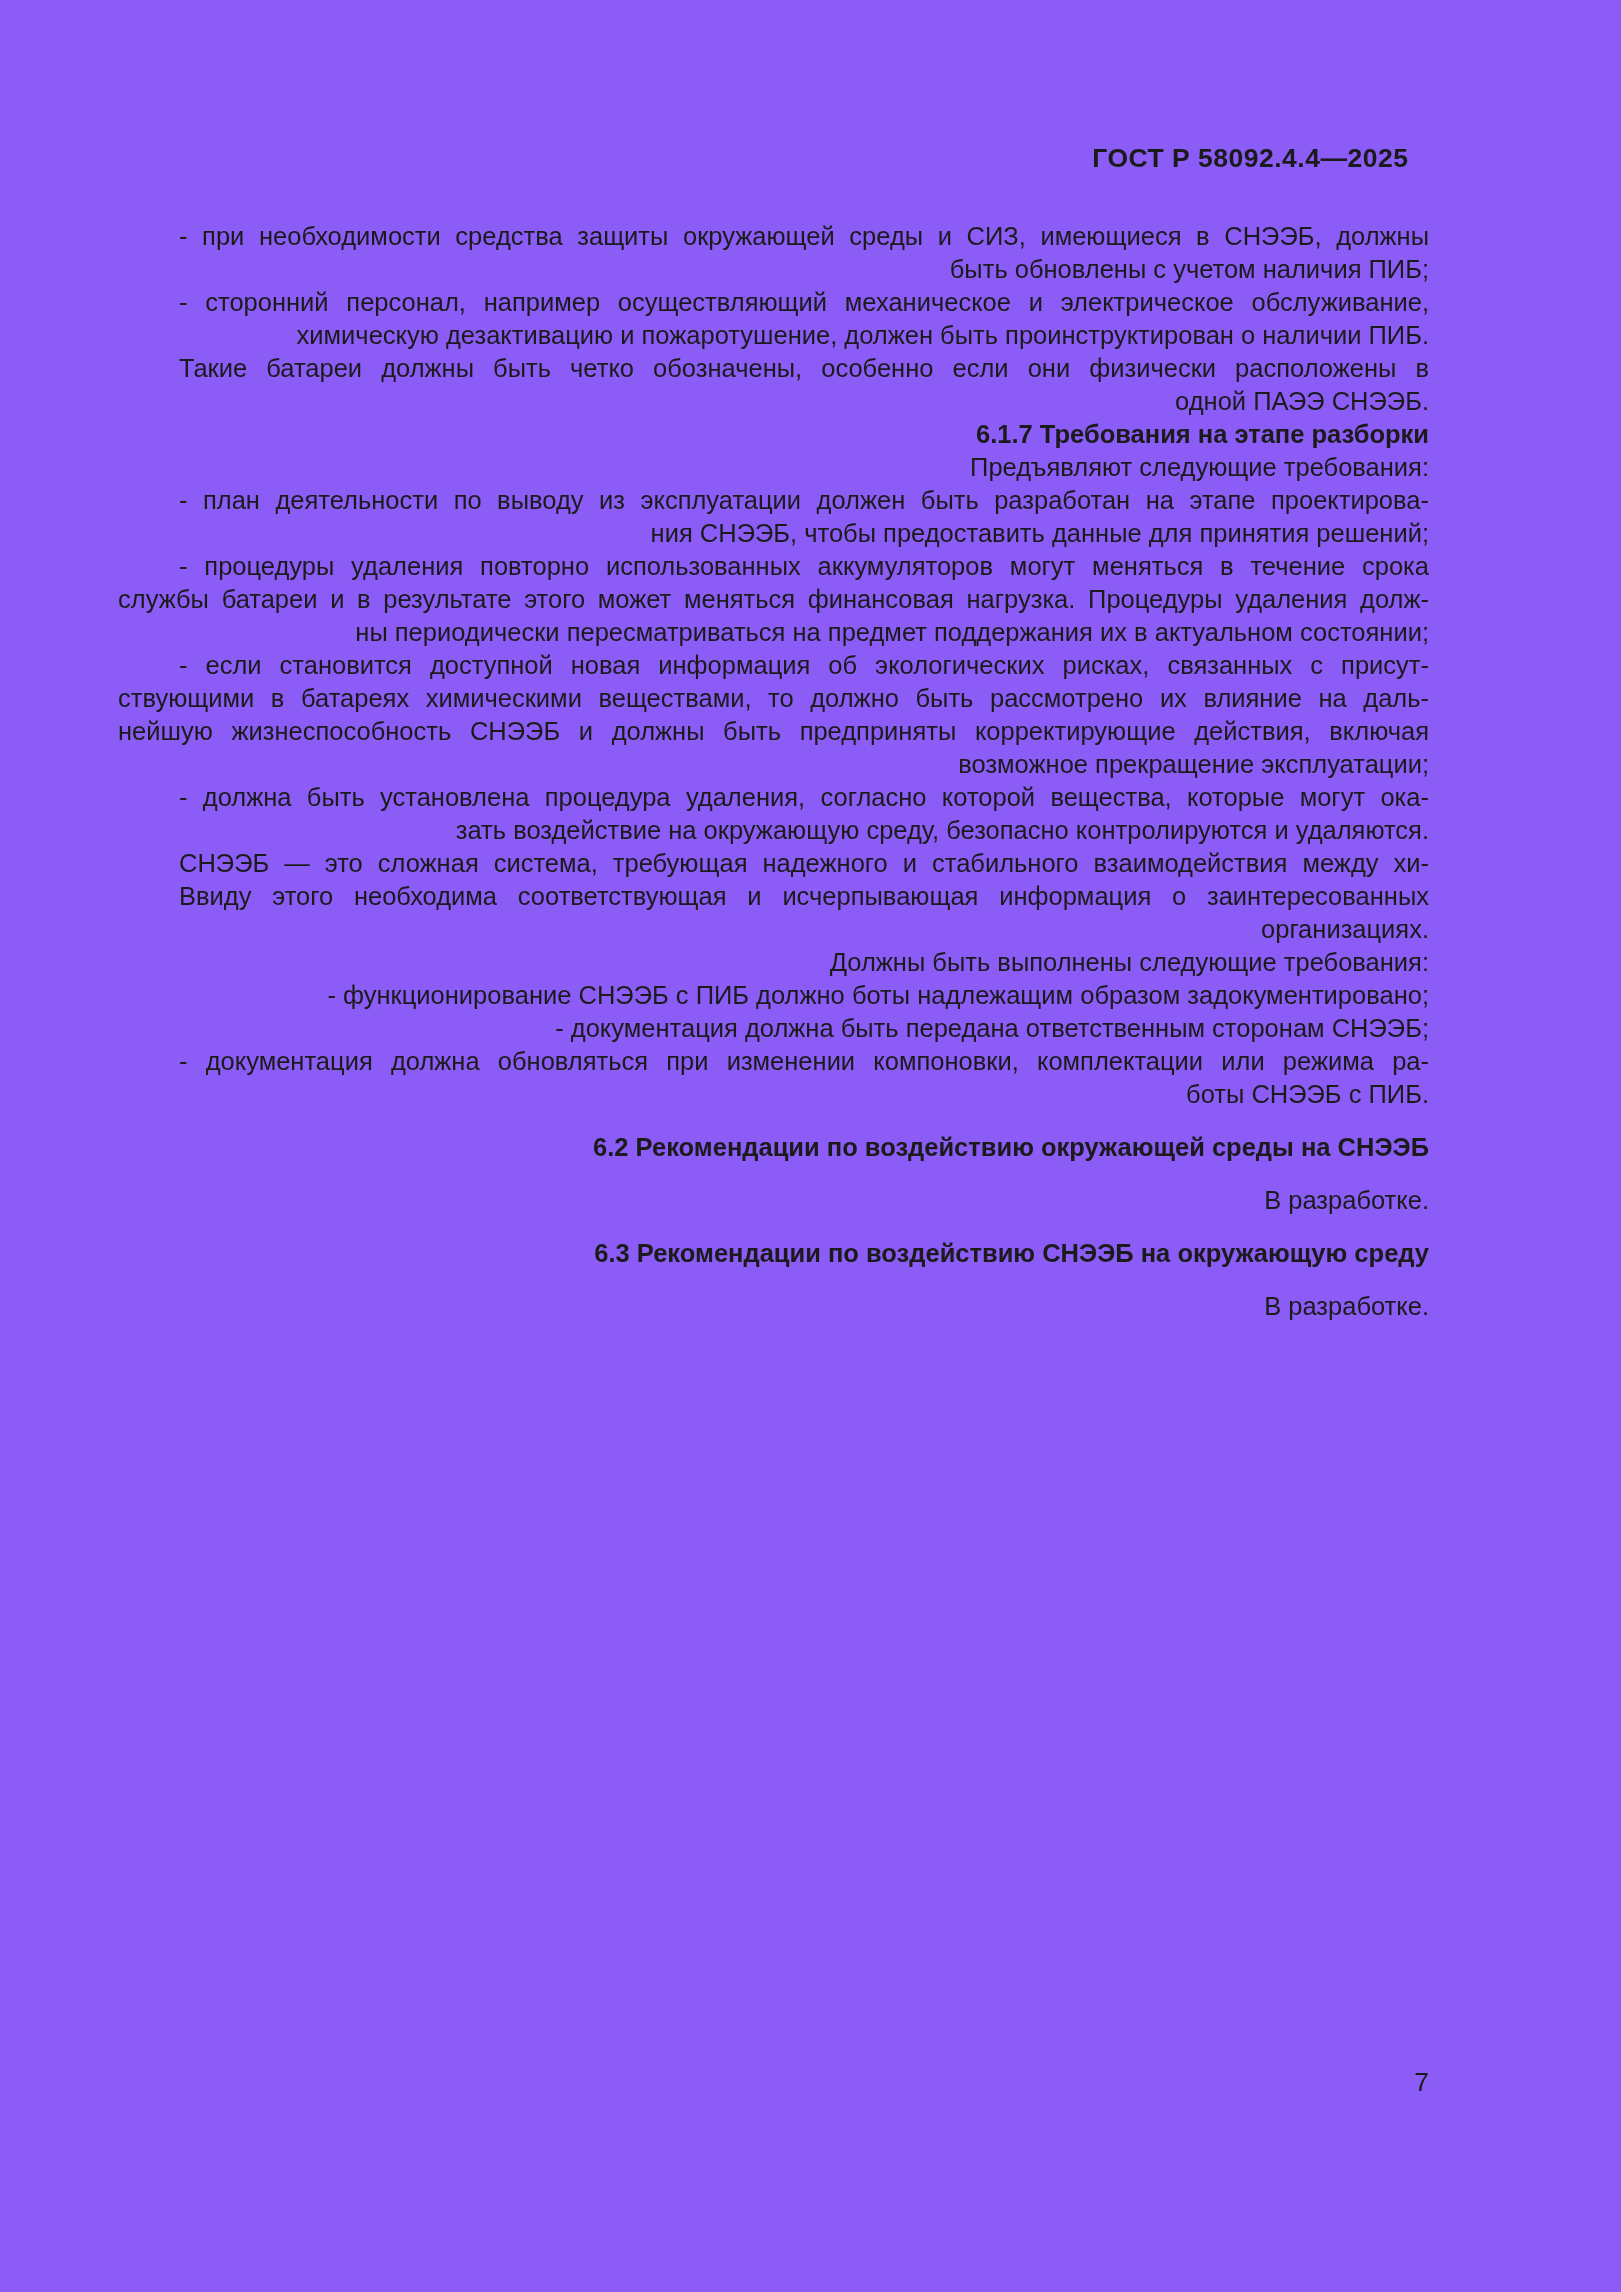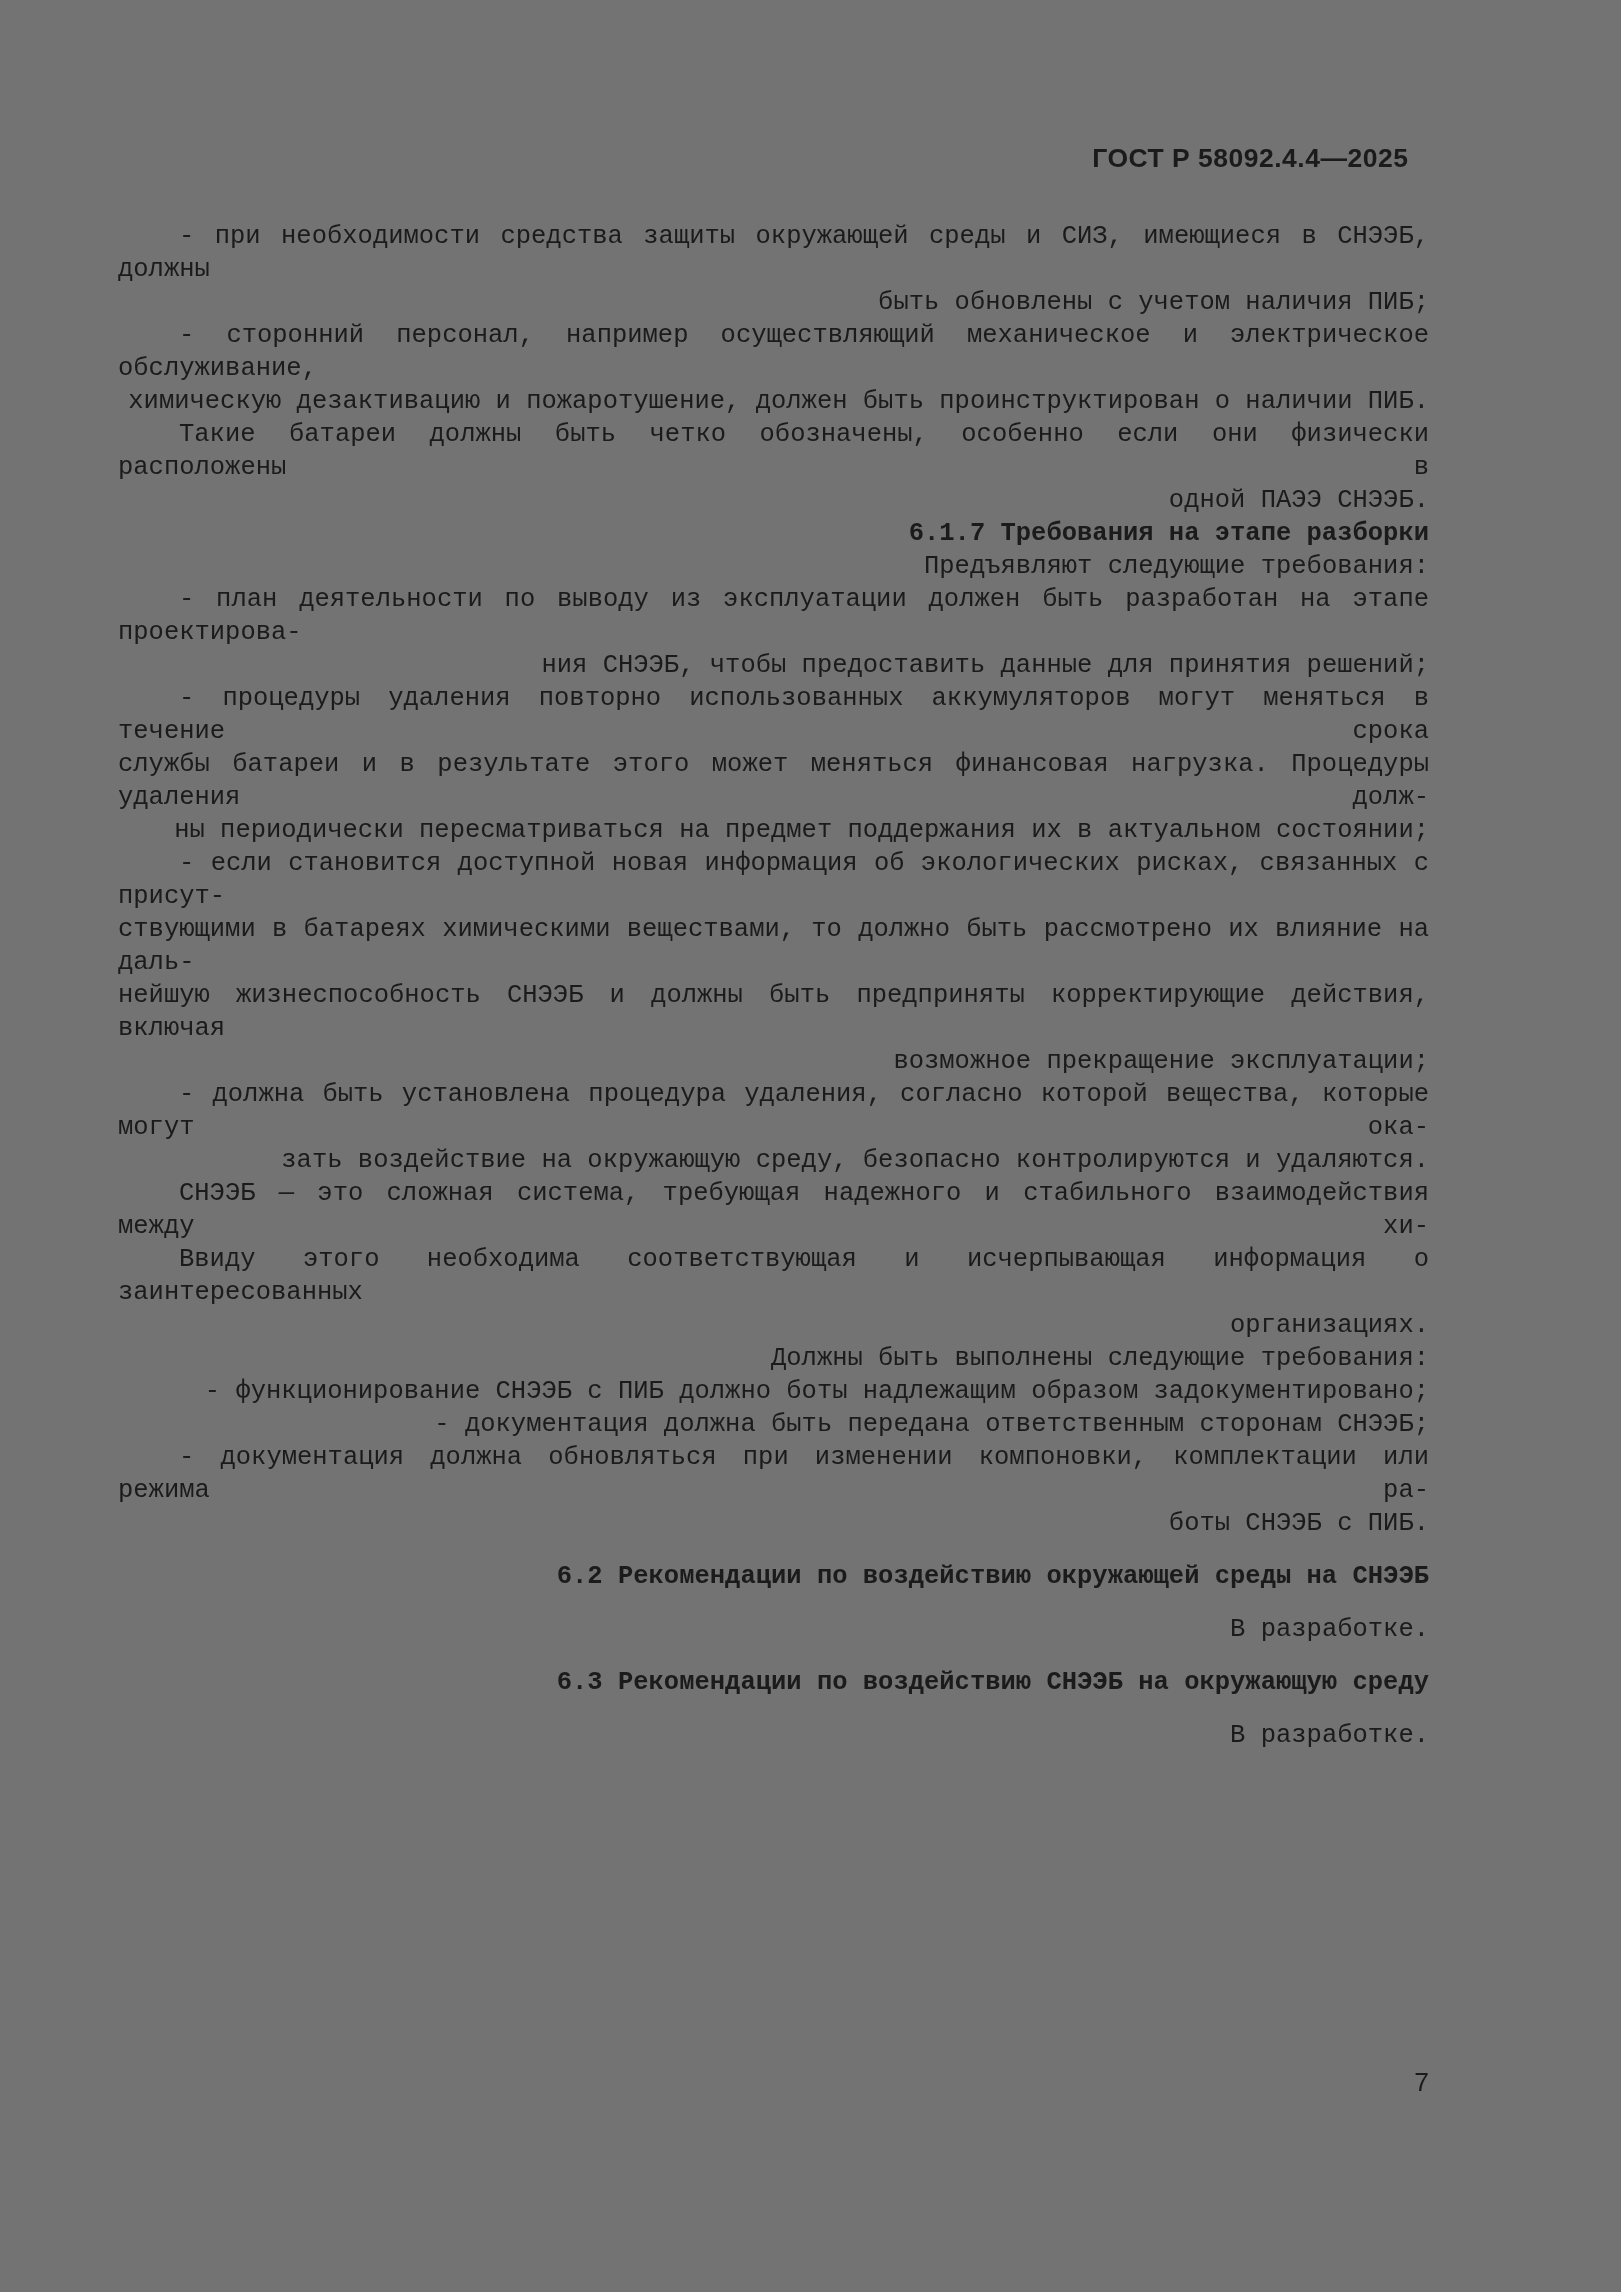--- a/index.html
+++ b/index.html
@@ -5,41 +5,41 @@
   html, body {
     margin: 0;
     padding: 0;
     background: #e8e8e8;
   }
   .page {
     position: relative;
     width: 1621px;
     height: 2293px;
     margin: 0 auto;
-    background: #737373;
+    background: #8b5cf6;
     font-family: "Liberation Sans", sans-serif;
     color: #1b1b1b;
     overflow: hidden;
   }
   .doc-header {
     margin: 142px 192px 0 118px;
     padding-right: 20.6px;
     text-align: right;
     font-size: 26.5px;
     font-weight: bold;
     line-height: 33px;
     letter-spacing: 0.5px;
   }
   .content {
     margin: 45px 0 0 118px;
     width: 1311px;
     font-size: 25.5px;
     line-height: 33px;
   }
-  .block { margin: 0; font-family: Liberation Mono, monospace; }
+  .block { margin: 0; }
   .line { text-align: right; }
   .line.just {
     text-align: justify;
     text-align-last: justify;
   }
   .line.first { text-indent: 61px; }
   .h3 .line { font-weight: bold; }
   .h2 { margin: 20px 0; }
   .h2 .line { font-weight: bold; }
   .page-number {

